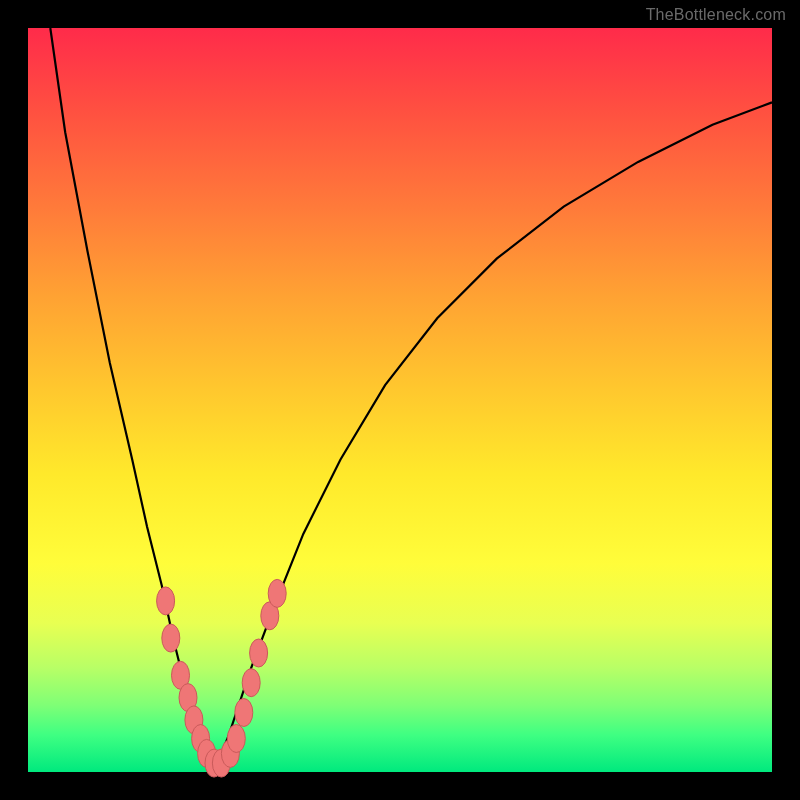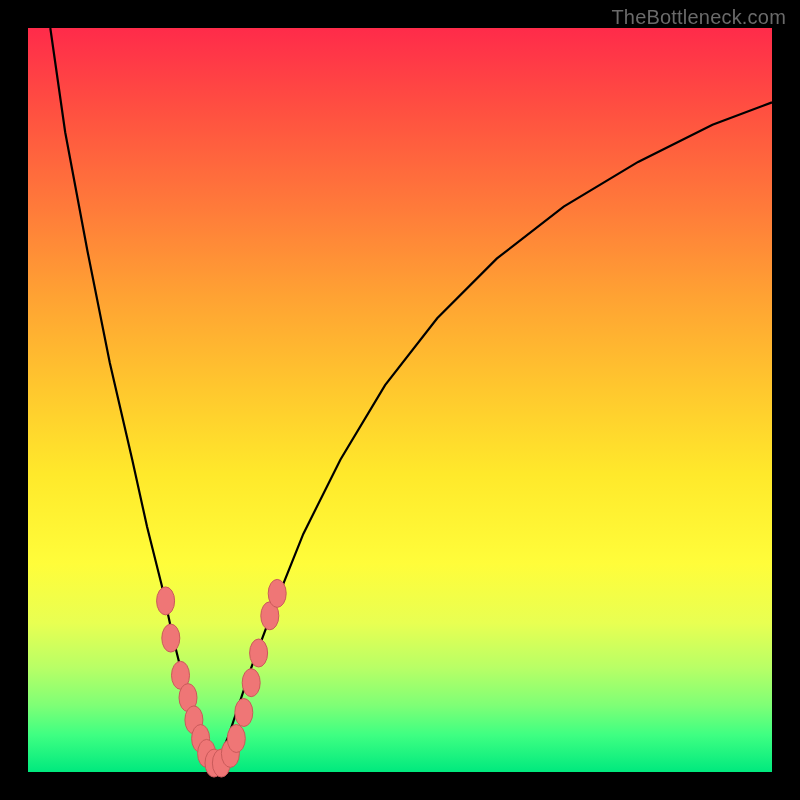--- a/index.html
+++ b/index.html
@@ -29,21 +29,21 @@
       #b8ff66 86%,
       #7fff76 91%,
       #3fff82 95%,
       #00e97e 100%);
   }
   .watermark {
     position: absolute;
     top: 6px;
     right: 14px;
     color: #6a6a6a;
-    font-size: 20px;
+    font-size: 16px;
     font-weight: 500;
     letter-spacing: 0.2px;
     user-select: none;
   }
   svg.curve {
     position: absolute;
     left: 0;
     top: 0;
     width: 744px;
     height: 744px;

